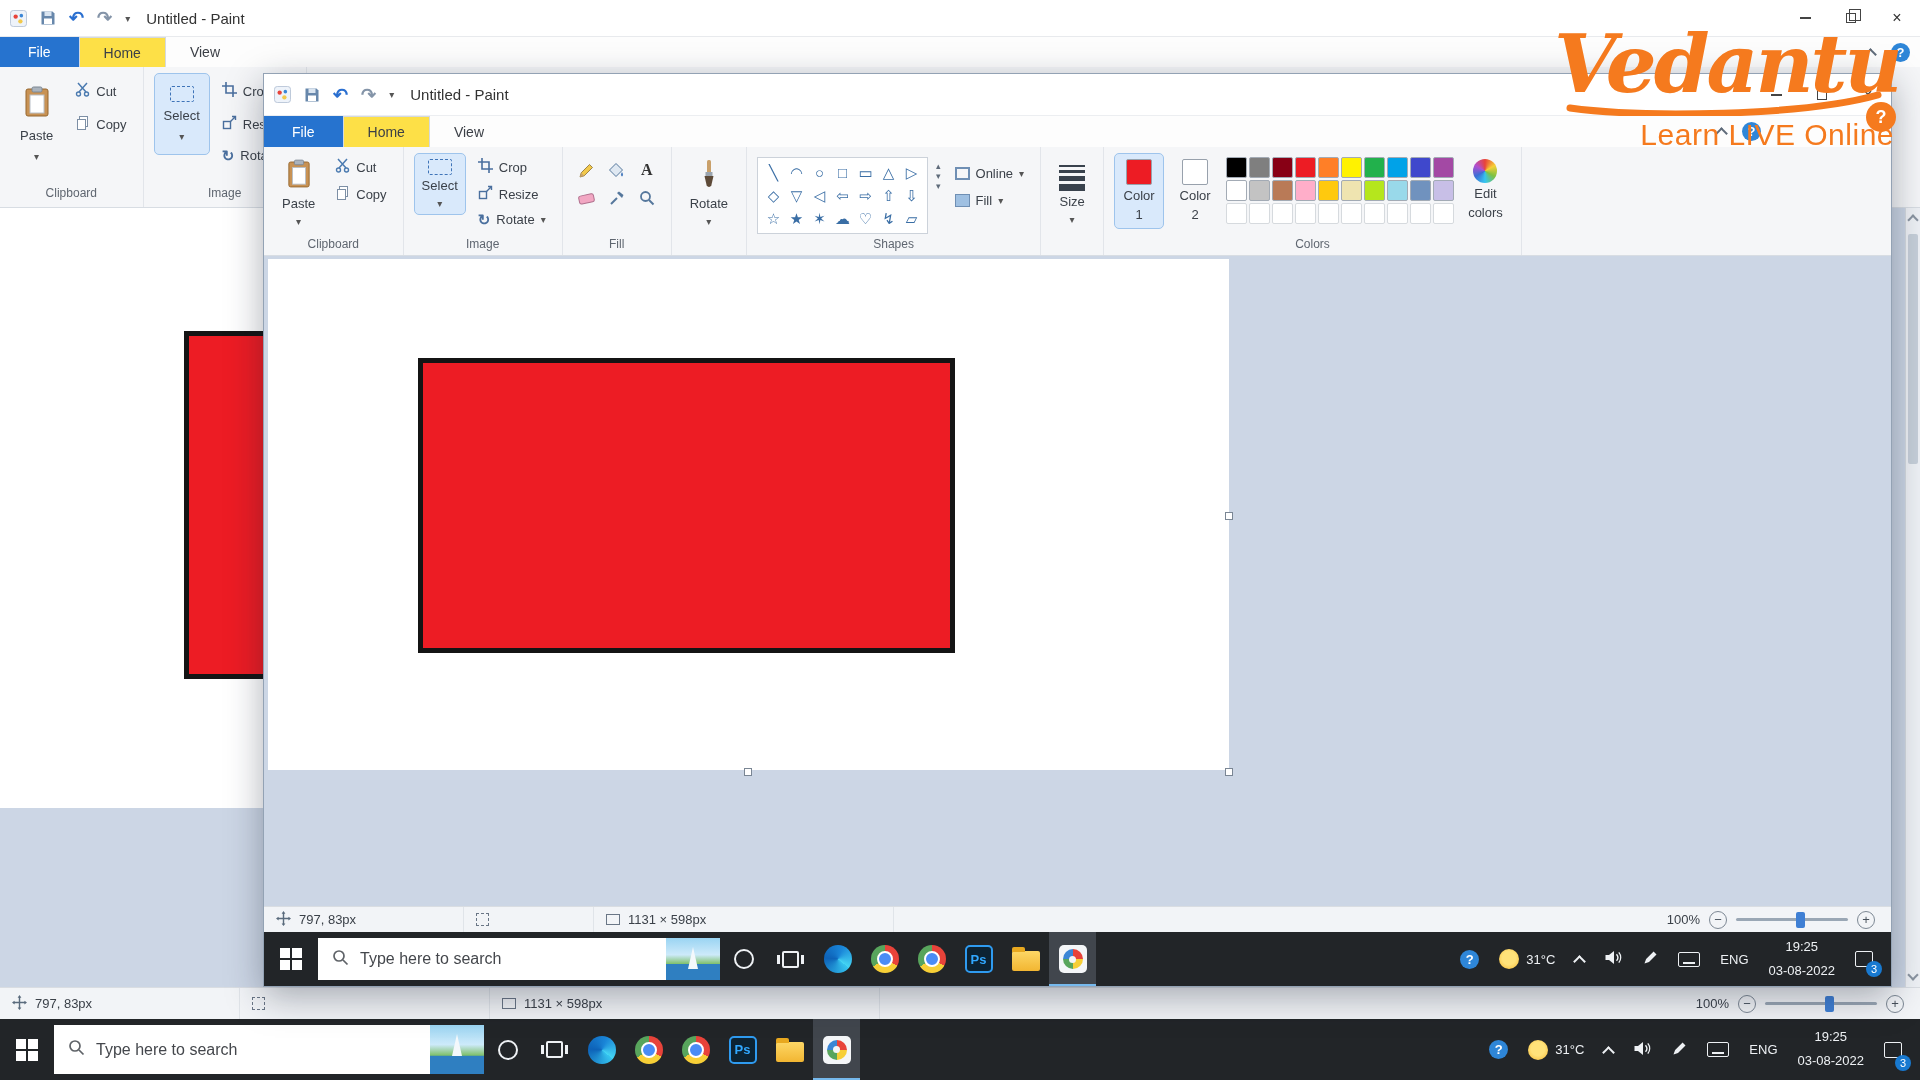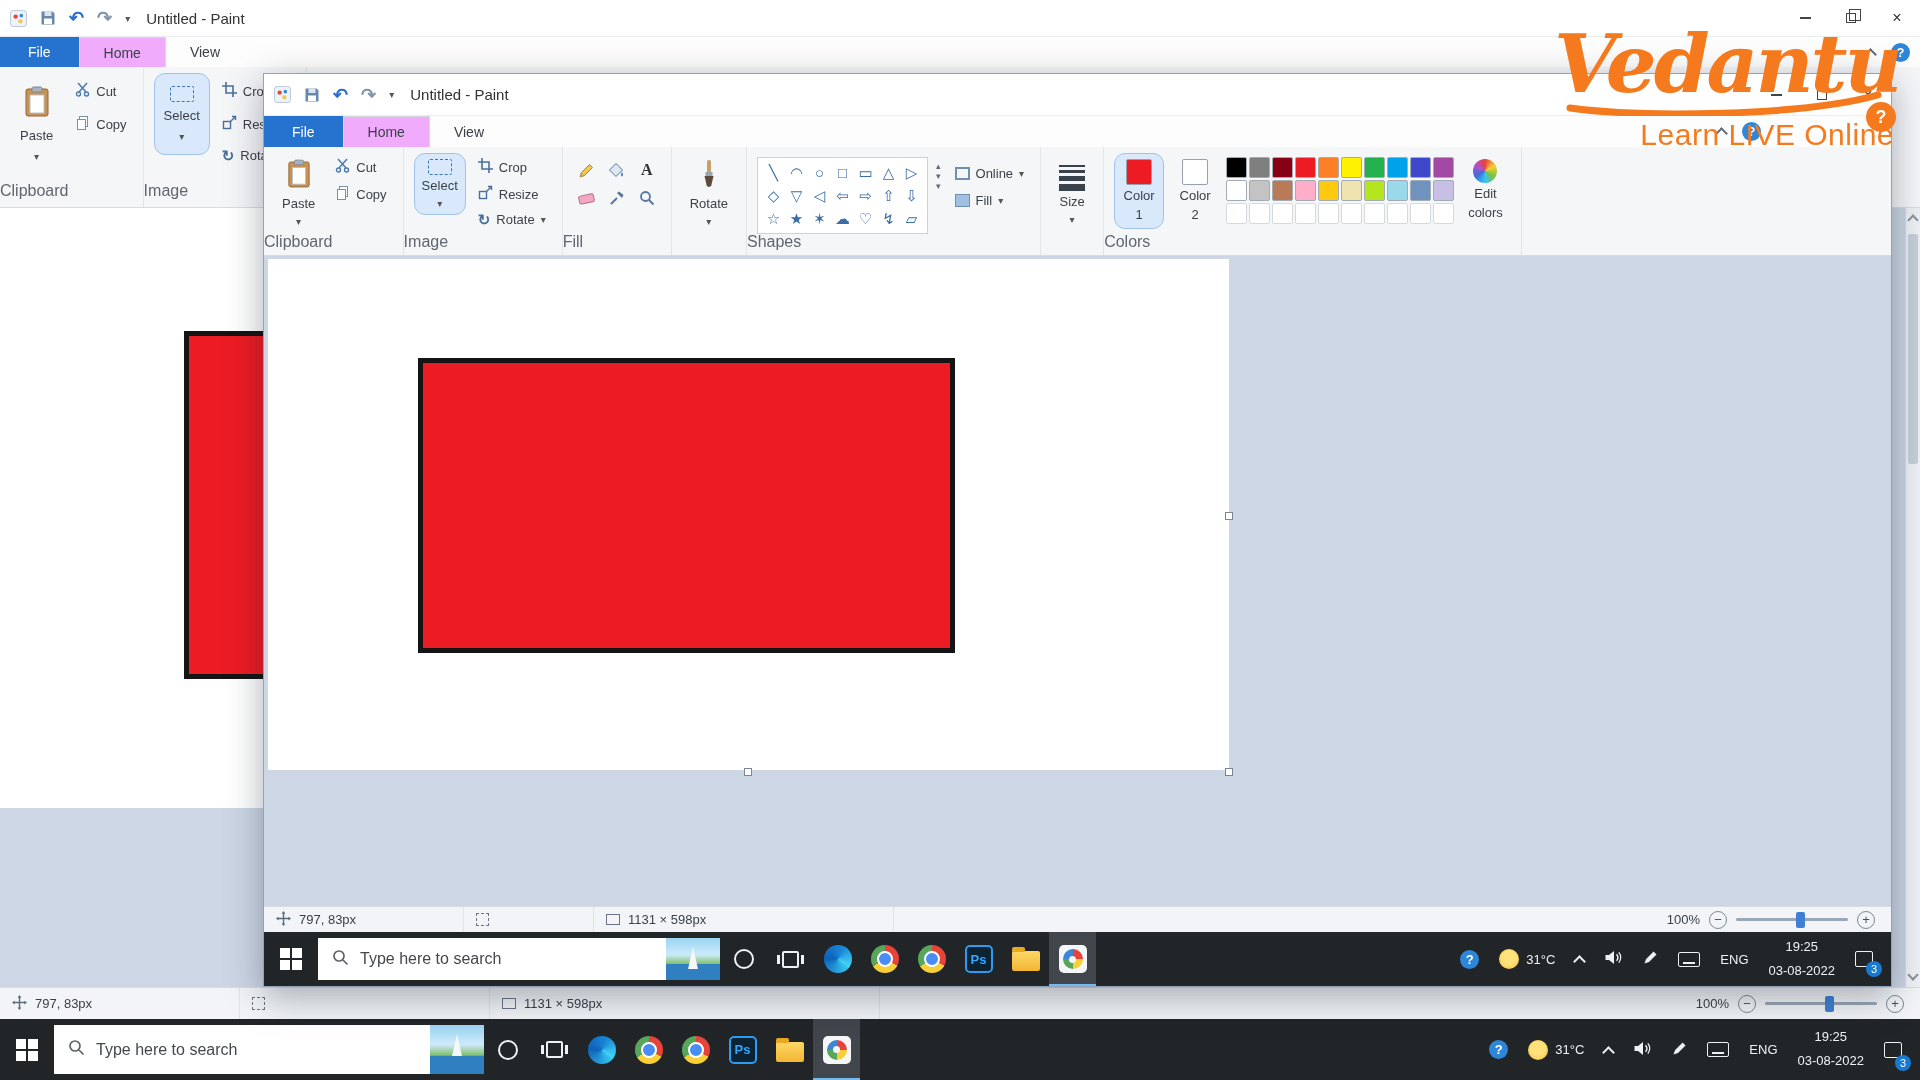--- a/index.html
+++ b/index.html
@@ -21,32 +21,32 @@
 .wb-min-glyph{display:block;width:11px;border-top:2px solid #444}
 .wb-max-glyph{display:block;width:10px;height:10px;border:1.5px solid #444}
 .wb-restore-glyph{position:relative;display:block;width:10px;height:10px;border:1.5px solid #444;background:#fff}
 .wb-restore-glyph::before{content:"";position:absolute;left:2px;top:-5px;width:10px;height:10px;border:1.5px solid #444}
 
 
 .tabstrip{display:flex;align-items:stretch;background:#fdfdfd;position:relative}
 .outer-tabs{position:absolute;left:0;top:37px;width:1920px;height:30px;z-index:2}
 .tab{display:flex;align-items:center;padding:0 24px;font-size:14px;color:#3b3f46}
 .tab-file{background:#2673cf;color:#fff;padding:0 28px}
-.tab-active{background:#f0abfc;border:1px solid #d4d9df;border-bottom:none}
+.tab-active{background:#fde047;border:1px solid #d4d9df;border-bottom:none}
 .tab-controls{margin-left:auto;display:flex;align-items:center;gap:16px;padding-right:10px}
 .chev-up{width:9px;height:9px;border-left:2px solid #5f6b7a;border-top:2px solid #5f6b7a;transform:rotate(45deg);margin-top:4px}
 .help-dot{width:19px;height:19px;border-radius:50%;background:#2e86d8;color:#fff;font-size:13px;font-weight:bold;display:flex;align-items:center;justify-content:center}
 
 
 .ribbon{display:flex;align-items:stretch;background:#f5f6f8;border-bottom:1px solid #d8dde3}
 .outer-ribbon{position:absolute;left:0;top:67px;width:1920px;height:141px;z-index:2}
 .rgroup{position:relative;display:flex;align-items:flex-start;gap:6px;padding:6px 10px 22px;border-right:1px solid #e2e5ea}
 .rgroup.last{border-right:none}
-.rlabel{position:absolute;left:0;right:0;bottom:4px;text-align:left;font-size:16px;color:#5f6670;white-space:nowrap}
-.bigbtn{display:flex;flex-direction:column;align-items:center;gap:4px;padding:5px 7px;border:1px solid transparent;border-radius:11px;font-size:13px;color:#3b4149;line-height:1.15;text-align:center}
+.rlabel{position:absolute;left:0;right:0;bottom:4px;text-align:center;font-size:12px;color:#5f6670;white-space:nowrap}
+.bigbtn{display:flex;flex-direction:column;align-items:center;gap:4px;padding:5px 7px;border:1px solid transparent;border-radius:5px;font-size:13px;color:#3b4149;line-height:1.15;text-align:center}
 .bigbtn.hl{background:#d9e9fb;border-color:#9ec4ec}
 .smallcol{display:flex;flex-direction:column;gap:3px;padding-top:2px}
 .smallbtn{display:flex;align-items:center;gap:6px;font-size:13px;color:#3b4149;padding:3px 6px;border-radius:3px;white-space:nowrap}
 .sel-icon{width:24px;height:16px;border:1.6px dashed #3f74b8;border-radius:2px}
 .rotate-glyph{color:#4a6f9e;font-size:15px;font-weight:bold;line-height:1}
 .outer-ribbon .bigbtn{padding:12px 9px;gap:7px}
 .outer-ribbon .smallcol{gap:9px;padding-top:6px}
 .outer-ribbon .rlabel{bottom:7px}
 .toolgrid{display:grid;grid-template-columns:repeat(3,28px);grid-auto-rows:26px;gap:2px;padding-top:4px}
 .toolbtn{display:flex;align-items:center;justify-content:center;border-radius:3px}

